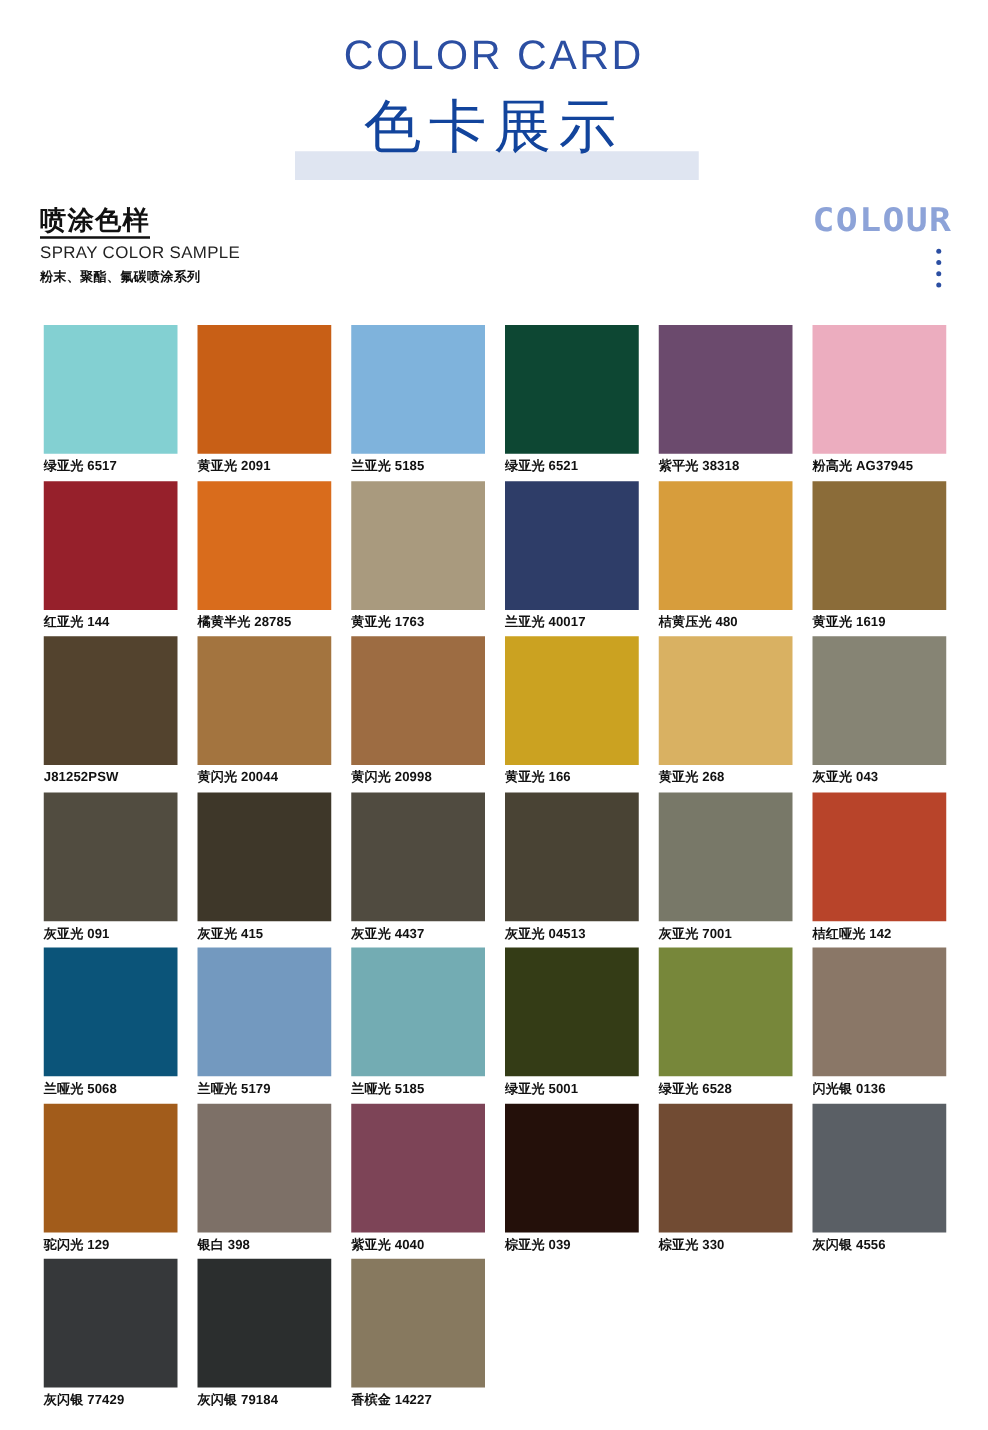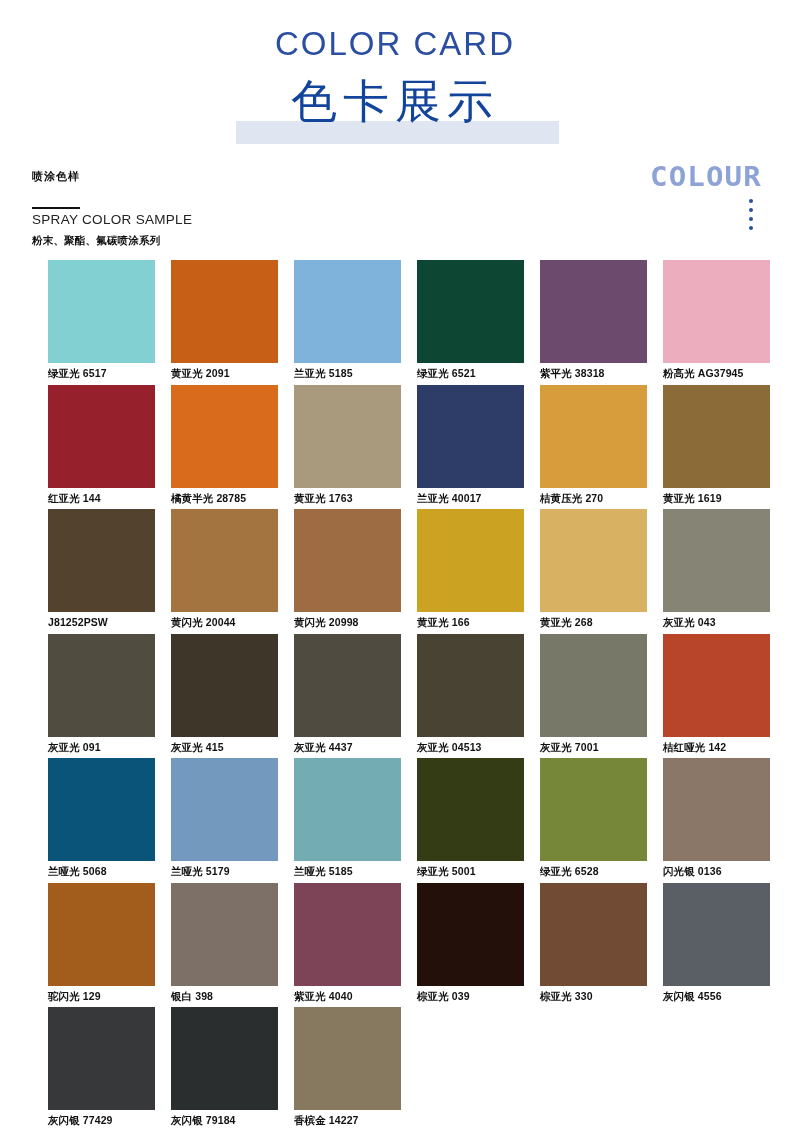--- a/index.html
+++ b/index.html
@@ -60,26 +60,26 @@
     position: relative;
     width: 790px;
     height: 100px;
   }
   .sec-left {
     position: absolute;
     left: 32px;
     top: 6px;
   }
   .sec-cn {
-    font-size: 11px;
+    font-size: 21px;
     font-weight: 700;
     color: #111;
     letter-spacing: 1px;
     line-height: 21px;
-    padding-bottom: 20px;
+    padding-bottom: 2px;
     border-bottom: 2px solid #111;
     display: inline-block;
   }
   .sec-en {
     font-size: 13.5px;
     font-weight: 400;
     color: #222;
     letter-spacing: 0.3px;
     margin-top: 3px;
     line-height: 16px;
@@ -122,21 +122,21 @@
     width: 4px;
     height: 4px;
     background: #2b4ea2;
     border-radius: 50%;
   }
 
   
   .grid {
     position: relative;
     margin: 0;
-    padding: 0 48px;
+    padding: 0 35px;
     display: grid;
     grid-template-columns: repeat(6, 107px);
     column-gap: 16px;
     row-gap: 0;
     width: 790px;
     box-sizing: border-box;
   }
   .cell {
     width: 107px;
     height: 124.5px;
@@ -219,21 +219,21 @@
     <div class="cell">
       <div class="chip" style="background: rgb(169, 154, 126);"></div>
       <div class="chip-label">黄亚光 1763</div>
     </div>
     <div class="cell">
       <div class="chip" style="background: rgb(46, 61, 104);"></div>
       <div class="chip-label">兰亚光 40017</div>
     </div>
     <div class="cell">
       <div class="chip" style="background: rgb(215, 157, 60);"></div>
-      <div class="chip-label">桔黄压光 270</div>
+      <div class="chip-label">桔黄压光 480</div>
     </div>
     <div class="cell">
       <div class="chip" style="background: rgb(139, 108, 57);"></div>
       <div class="chip-label">黄亚光 1619</div>
     </div>
     <div class="cell">
       <div class="chip" style="background: rgb(83, 67, 46);"></div>
       <div class="chip-label">J81252PSW</div>
     </div>
     <div class="cell">

